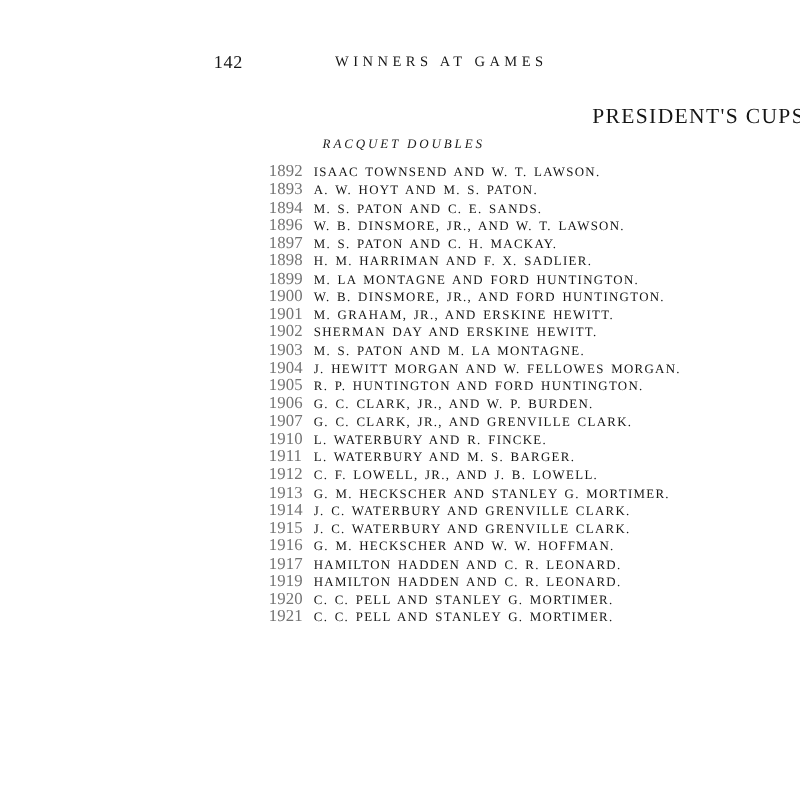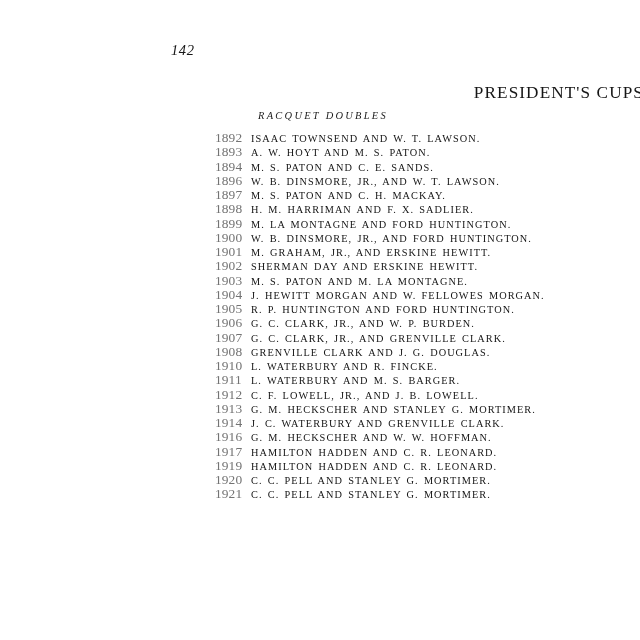--- a/index.html
+++ b/index.html
@@ -23,21 +23,20 @@
     background: #ffffff;
   }
 
   
   .running-head {
     position: absolute;
     top: 41px;
     left: 0;
     width: 560px;
     height: 20px;
-    font-style: italic;
   }
   .folio {
     position: absolute;
     left: 171px;
     top: 1px;
     font-size: 14.5px;
     letter-spacing: 0.6px;
     color: #171717;
     font-variant-numeric: oldstyle-nums;
     white-space: nowrap;
@@ -112,20 +111,21 @@
     vertical-align: baseline;
   }
 </style>
 </head>
 <body>
 
 <div class="page">
 
   <div class="running-head">
     <div class="folio">142</div>
+    <div class="head-title">WINNERS AT GAMES</div>
   </div>
 
   <div class="section-title">
     <span class="shift">PRESIDENT'S CUPS</span>
   </div>
 
   <div class="subsection-title">
     <span class="shift">RACQUET DOUBLES</span>
   </div>
 
@@ -138,26 +138,26 @@
       <div class="entry"><span class="year">1898</span><span class="winners">H. M. HARRIMAN AND F. X. SADLIER.</span></div>
       <div class="entry"><span class="year">1899</span><span class="winners">M. LA MONTAGNE AND FORD HUNTINGTON.</span></div>
       <div class="entry"><span class="year">1900</span><span class="winners">W. B. DINSMORE, JR., AND FORD HUNTINGTON.</span></div>
       <div class="entry"><span class="year">1901</span><span class="winners">M. GRAHAM, JR., AND ERSKINE HEWITT.</span></div>
       <div class="entry"><span class="year">1902</span><span class="winners">SHERMAN DAY AND ERSKINE HEWITT.</span></div>
       <div class="entry"><span class="year">1903</span><span class="winners">M. S. PATON AND M. LA MONTAGNE.</span></div>
       <div class="entry"><span class="year">1904</span><span class="winners">J. HEWITT MORGAN AND W. FELLOWES MORGAN.</span></div>
       <div class="entry"><span class="year">1905</span><span class="winners">R. P. HUNTINGTON AND FORD HUNTINGTON.</span></div>
       <div class="entry"><span class="year">1906</span><span class="winners">G. C. CLARK, JR., AND W. P. BURDEN.</span></div>
       <div class="entry"><span class="year">1907</span><span class="winners">G. C. CLARK, JR., AND GRENVILLE CLARK.</span></div>
-      <div class="entry"><span class="year">1908</span><span class="winners">GRENVILLE CLARK AND J. G. DOUGLAS.</span></div>
       <div class="entry"><span class="year">1910</span><span class="winners">L. WATERBURY AND R. FINCKE.</span></div>
       <div class="entry"><span class="year">1911</span><span class="winners">L. WATERBURY AND M. S. BARGER.</span></div>
       <div class="entry"><span class="year">1912</span><span class="winners">C. F. LOWELL, JR., AND J. B. LOWELL.</span></div>
       <div class="entry"><span class="year">1913</span><span class="winners">G. M. HECKSCHER AND STANLEY G. MORTIMER.</span></div>
       <div class="entry"><span class="year">1914</span><span class="winners">J. C. WATERBURY AND GRENVILLE CLARK.</span></div>
+      <div class="entry"><span class="year">1915</span><span class="winners">J. C. WATERBURY AND GRENVILLE CLARK.</span></div>
       <div class="entry"><span class="year">1916</span><span class="winners">G. M. HECKSCHER AND W. W. HOFFMAN.</span></div>
       <div class="entry"><span class="year">1917</span><span class="winners">HAMILTON HADDEN AND C. R. LEONARD.</span></div>
       <div class="entry"><span class="year">1919</span><span class="winners">HAMILTON HADDEN AND C. R. LEONARD.</span></div>
       <div class="entry"><span class="year">1920</span><span class="winners">C. C. PELL AND STANLEY G. MORTIMER.</span></div>
       <div class="entry"><span class="year">1921</span><span class="winners">C. C. PELL AND STANLEY G. MORTIMER.</span></div>
     </div>
 
 </div>
 
 </body></html>

